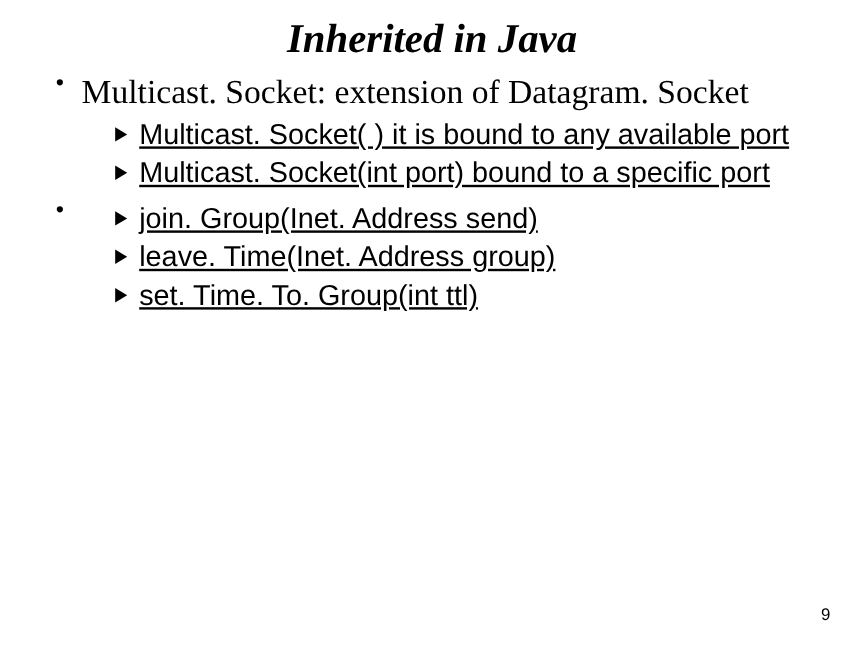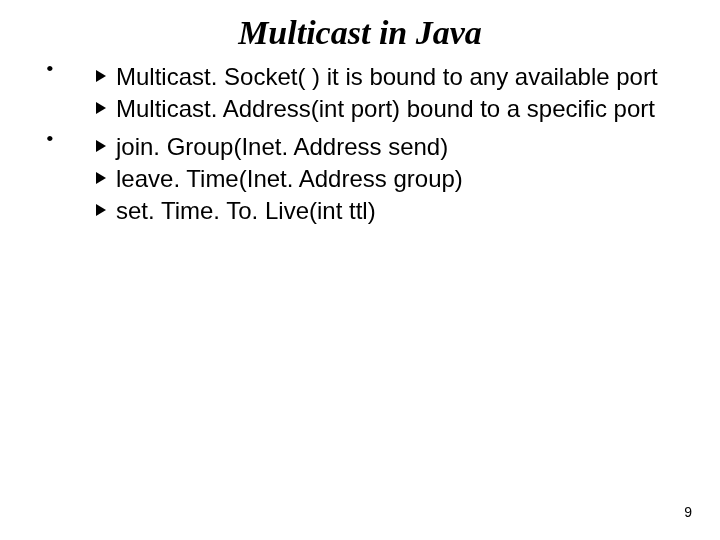--- a/index.html
+++ b/index.html
@@ -42,20 +42,21 @@
     content: "•";
     position: absolute;
     left: 0;
     top: -6px;
     font-size: 22px;
   }
   ul.level2 {
     list-style: none;
     margin: 4px 0 8px 0;
     padding: 0 0 0 28px;
+    text-decoration: underline;
   }
   ul.level2 > li {
     position: relative;
     font-size: 24px;
     font-family: Arial, Helvetica, sans-serif;
     line-height: 1.25;
     padding-left: 20px;
     margin: 2px 0;
   }
   ul.level2 > li::before {
@@ -75,37 +76,38 @@
     bottom: 20px;
     font-family: Arial, Helvetica, sans-serif;
     font-size: 14px;
   }
 </style>
 </head>
 <body>
 
 <div class="slide">
 
-  <h1 class="title">Multicast in Java</h1>
+  <h1 class="title">Inherited in Java</h1>
 
   <ul class="level1">
 
     <li>
+      <span>Multicast. Socket: extension of  Datagram. Socket</span>
       <ul class="level2">
         <li><span>Multicast. Socket( ) it is bound to any available port</span></li>
-        <li><span>Multicast. Address(int port) bound to a specific port</span></li>
+        <li><span>Multicast. Socket(int port) bound to a specific port</span></li>
       </ul>
     </li>
 
 
     <li>
       <ul class="level2">
         <li><span>join. Group(Inet. Address send)</span></li>
         <li><span>leave. Time(Inet. Address group)</span></li>
-        <li><span>set. Time. To. Live(int ttl)</span></li>
+        <li><span>set. Time. To. Group(int ttl)</span></li>
       </ul>
     </li>
 
   </ul>
 
   <div class="pagenum">9</div>
 
 </div>
 
 </body></html>

